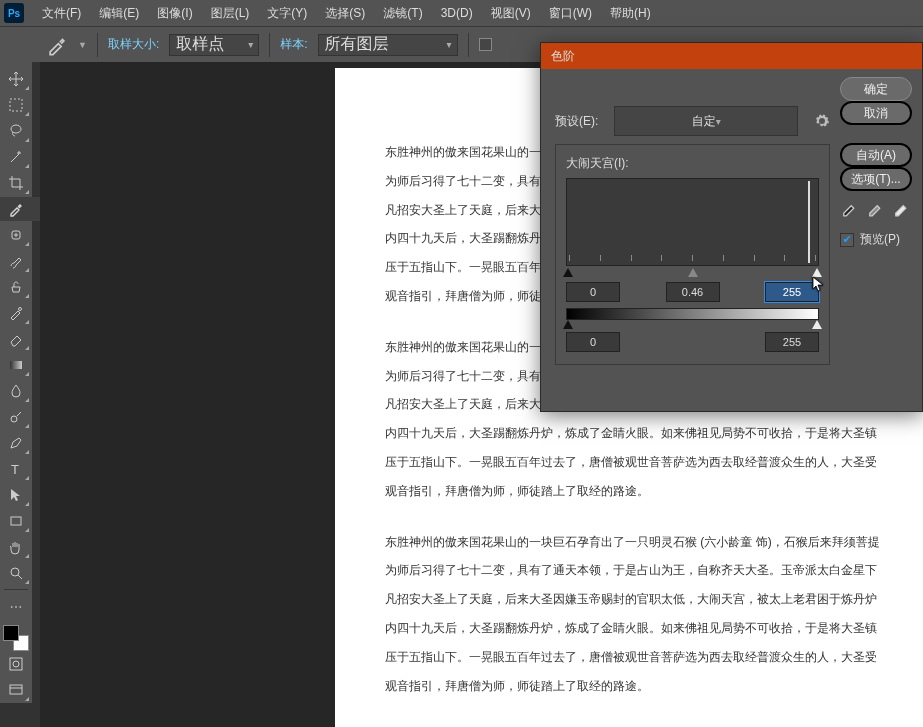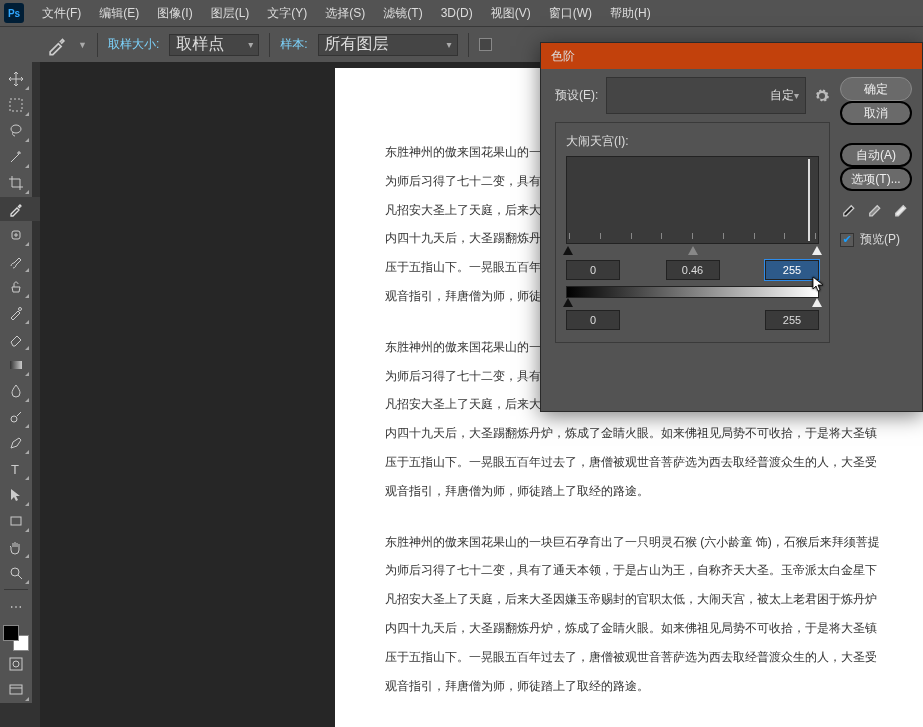--- a/index.html
+++ b/index.html
@@ -32,22 +32,22 @@
 .doc { position:absolute; left:295px; top:6px; width:600px; height:720px; background:#fff; padding:70px 50px 30px 50px; font-size:12px; color:#333; line-height:2.4; }
 .doc p { margin-bottom:22px; }
 
 .dialog { position:absolute; left:540px; top:42px; width:383px; height:370px; background:#535353; border:1px solid #2a2a2a; box-shadow:0 4px 20px rgba(0,0,0,.5); font-size:12px; color:#ddd; }
 .dialog .titlebar { height:26px; display:flex; align-items:center; padding:0 10px; background:#c2410c; }
 .dialog .body { display:flex; padding:8px 10px 10px 14px; gap:10px; }
 .dialog .main { flex:1; }
 .dialog .side { width:72px; display:flex; flex-direction:column; gap:0; align-items:stretch; }
 .dlg-btn { background:#6a6a6a; border:2px solid #000000; border-radius:14px; color:#eee; font-size:12px; height:24px; display:flex; align-items:center; justify-content:center; }
 .dlg-btn:first-child { border:1px solid #888; }
-.row { display:flex; align-items:center; gap:8px; margin-bottom:8px; }
-.dropdown { background:#454545; border:1px solid #333; color:#ddd; padding:2px 6px; height:37px; flex:1; display:flex; align-items:center; justify-content:flex-end; }
+.row { display:flex; align-items:center; gap:16px; margin-bottom:8px;margin-top:29px; }
+.dropdown { background:#454545; border:1px solid #333; color:#ddd; padding:2px 6px; height:30px; flex:1; display:flex; align-items:center; justify-content:center; }
 .dropdown::after { content:"▾"; color:#aaa; font-size:10px; }
 .gear { width:16px; height:16px; color:#bbb; }
 .panel { border:1px solid #3a3a3a; padding:10px 10px 12px 10px; margin-top:4px; }
 .hist { height:88px; background:#3a3a3a; border:1px solid #222; position:relative; margin-top:6px; }
 .hist .spike { position:absolute; right:8px; top:2px; bottom:2px; width:2px; background:#ddd; }
 .hist .ticks { position:absolute; left:0; right:0; bottom:0; height:10px; display:flex; justify-content:space-between; padding:0 2px; }
 .hist .ticks span { width:1px; height:6px; background:#888; }
 .slider-track { height:12px; position:relative; margin:2px 0 2px 0; }
 .tri { position:absolute; top:0; width:0; height:0; border-left:5px solid transparent; border-right:5px solid transparent; }
 .tri.black { border-bottom:9px solid #111; left:-3px; }

